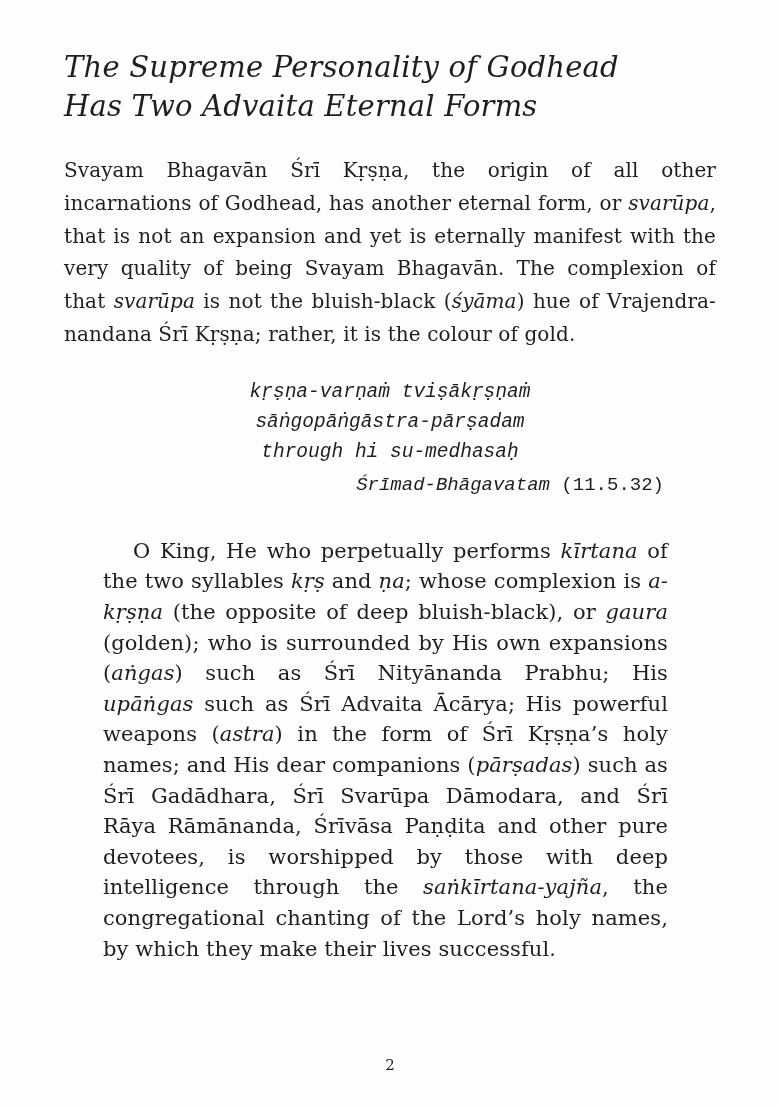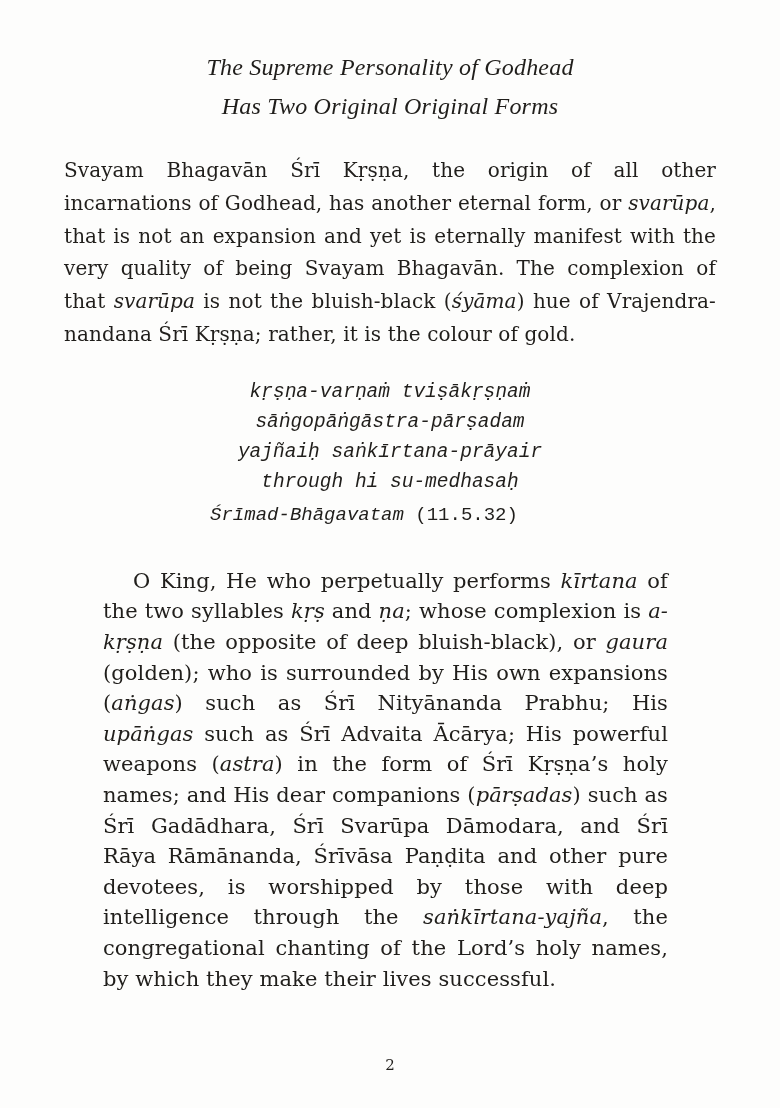--- a/index.html
+++ b/index.html
@@ -17,27 +17,26 @@
     position: relative;
     width: 780px;
     height: 1108px;
     box-sizing: border-box;
     background: #fdfdfc;
     padding: 48px 64px 0 64px;
     overflow: hidden;
   }
   .title {
     margin: 0 0 28px 0;
-    text-align: center;
+    text-align: left;
     font-style: italic;
     font-weight: 500;
-    font-size: 24px;
+    font-size: 29px;
     line-height: 39px;
     letter-spacing: 0.2px;
-    font-family: Liberation Serif, serif;
   }
   .title .title-line {
     display: block;
   }
   .body-para {
     margin: 0;
     font-size: 20px;
     line-height: 32.8px;
     text-align: justify;
     letter-spacing: 0.1px;
@@ -48,20 +47,21 @@
   .verse {
     margin-top: 26px;
     font-style: italic;
     font-size: 19.5px;
     line-height: 30px;
     text-align: center;
     font-family: Liberation Mono, monospace;
   }
   .verse-attr {
     font-style: normal;
+    text-align: right;
     padding-right: 52px;
     margin-top: 3px;
     font-size: 19px;
   }
   .verse-attr em {
     font-style: italic;
   }
   .translation {
     margin: 36px 48px 0 39px;
     font-size: 21px;
@@ -81,31 +81,30 @@
   em {
   }
 </style>
 </head>
 <body>
 
 <div class="page">
 
   <h1 class="title">
     <span class="title-line">The Supreme Personality of Godhead</span>
-    <span class="title-line">Has Two Original Original Forms</span>
+    <span class="title-line">Has Two Advaita Eternal Forms</span>
   </h1>
 
   <p class="body-para"><span>Svayam Bhagavān Śrī Kṛṣṇa, the origin of all other incarnations of Godhead, has another eternal form, or </span><em>svarūpa</em><span>, that is not an expansion and yet is eternally manifest with the very quality of being Svayam Bhagavān. The complexion of that </span><em>svarūpa</em><span> is not the bluish-black (</span><em>śyāma</em><span>) hue of Vrajendra-nandana Śrī Kṛṣṇa; rather, it is the colour of gold.</span></p>
 
 
   <div class="verse">
     <div class="verse-lines">
         <div class="verse-line">kṛṣṇa-varṇaṁ tviṣākṛṣṇaṁ</div>
         <div class="verse-line">sāṅgopāṅgāstra-pārṣadam</div>
-        <div class="verse-line">yajñaiḥ saṅkīrtana-prāyair</div>
         <div class="verse-line">through hi su-medhasaḥ</div>
       </div>
     <div class="verse-attr"><em>Śrīmad-Bhāgavatam</em><span> (11.5.32)</span></div>
   </div>
 
   <p class="translation"><span>O King, He who perpetually performs </span><em>kīrtana</em><span> of the two syllables </span><em>kṛṣ</em><span> and </span><em>ṇa</em><span>; whose complexion is </span><em>a-kṛṣṇa</em><span> (the opposite of deep bluish-black), or </span><em>gaura</em><span> (golden); who is surrounded by His own expansions (</span><em>aṅgas</em><span>) such as Śrī Nityānanda Prabhu; His </span><em>upāṅgas</em><span> such as Śrī Advaita Ācārya; His powerful weapons (</span><em>astra</em><span>) in the form of Śrī Kṛṣṇa’s holy names; and His dear companions (</span><em>pārṣadas</em><span>) such as Śrī Gadādhara, Śrī Svarūpa Dāmodara, and Śrī Rāya Rāmānanda, Śrīvāsa Paṇḍita and other pure devotees, is worshipped by those with deep intelligence through the </span><em>saṅkīrtana-yajña</em><span>, the congregational chanting of the Lord’s holy names, by which they make their lives successful.</span></p>
 
   <div class="page-number">2</div>
 
 </div>

